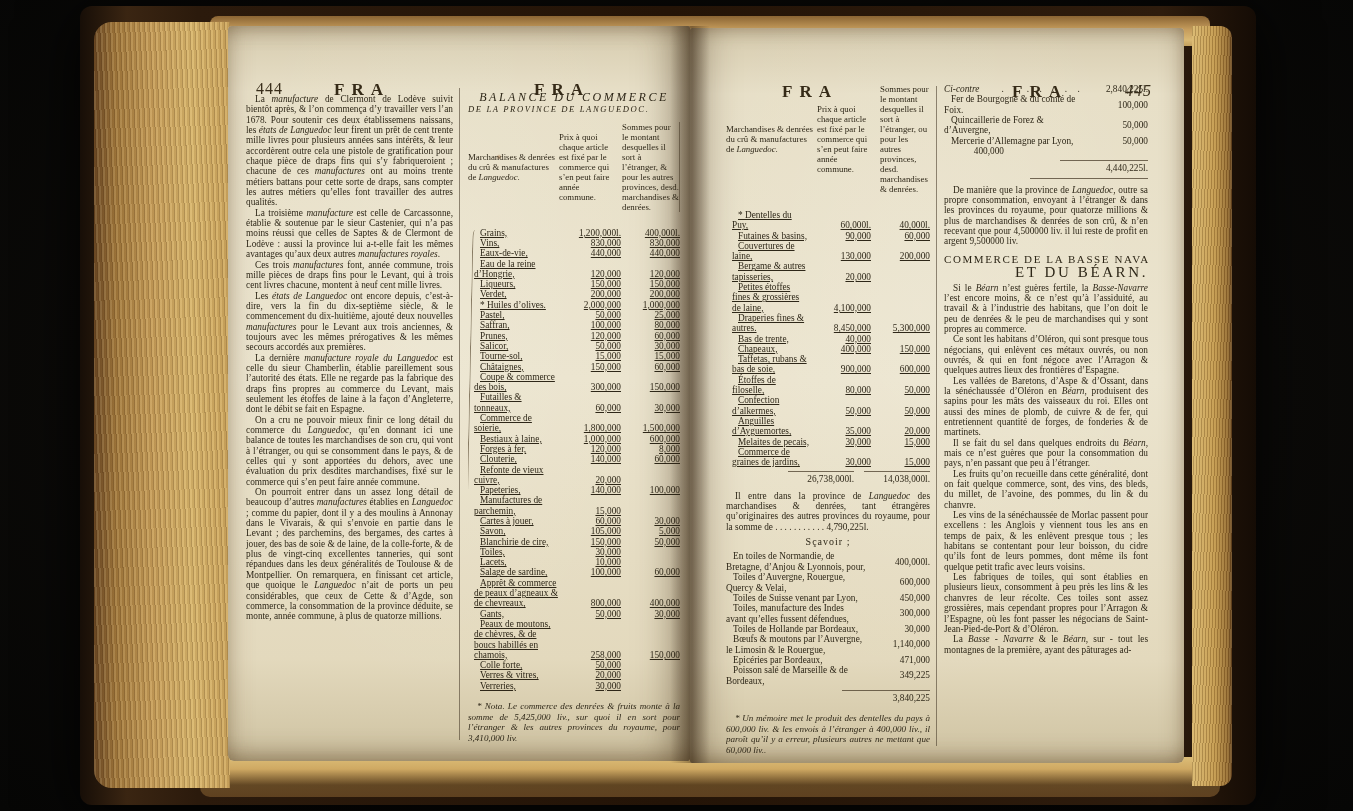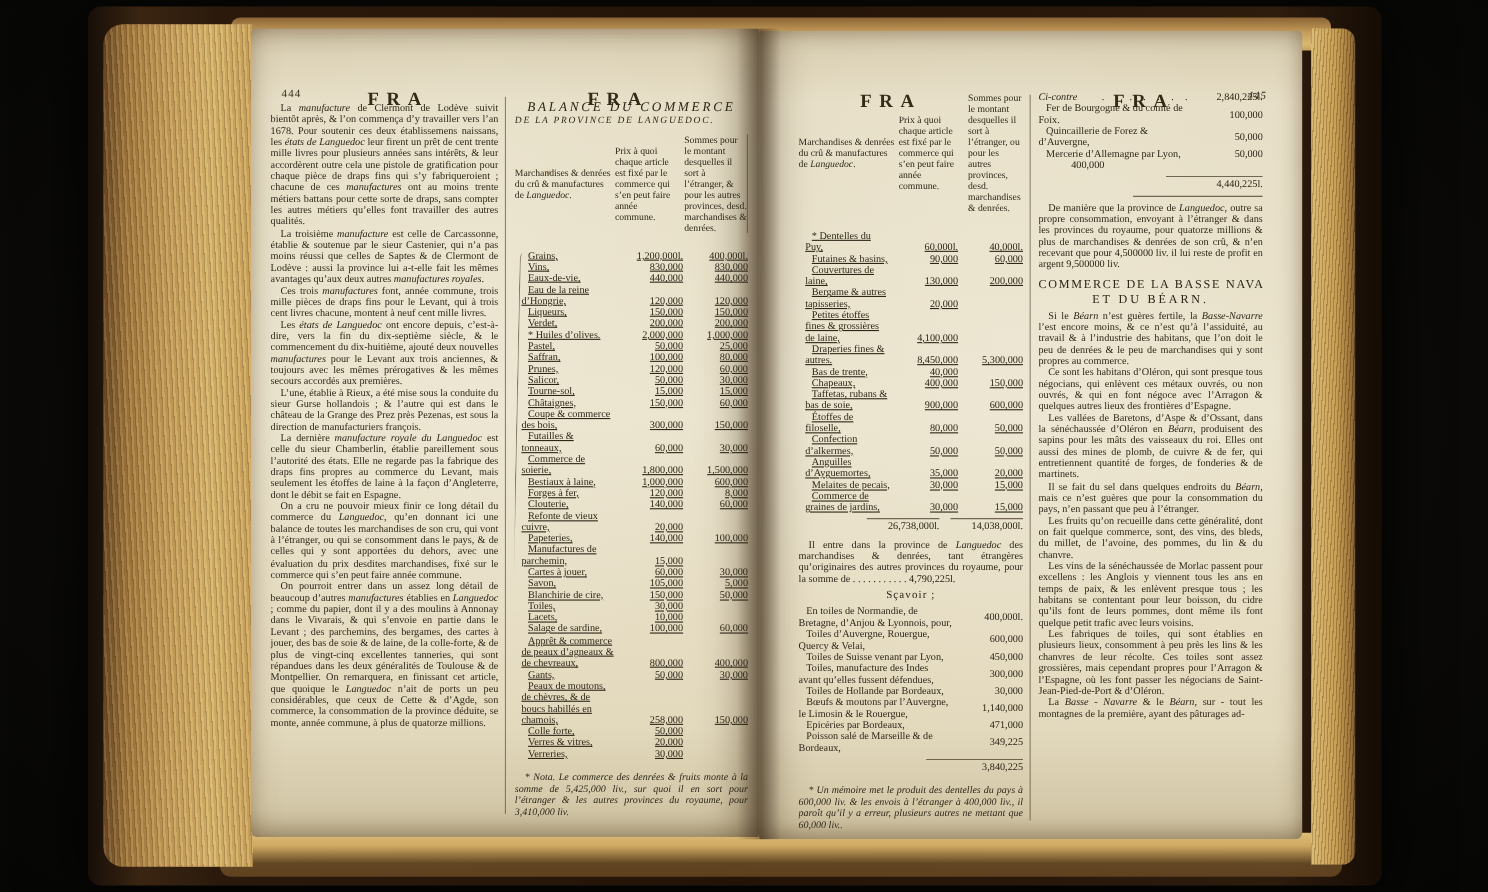--- a/index.html
+++ b/index.html
@@ -33,21 +33,21 @@
                    inset 0 -20px 24px -16px rgba(96,70,36,.5);}
   .page-right{left:690px;top:28px;width:494px;height:735px;border-radius:2px 4px 6px 2px;
         box-shadow:inset 32px 0 38px -24px rgba(66,46,22,.55),
                    inset -16px 0 22px -15px rgba(96,70,36,.42),
                    inset 0 14px 18px -13px rgba(96,70,36,.38),
                    inset 0 -18px 22px -15px rgba(96,70,36,.5);}
   .gutter{position:absolute;left:670px;top:26px;width:40px;height:737px;pointer-events:none;
         background:linear-gradient(90deg,transparent,rgba(40,24,8,.30) 42%,rgba(40,24,8,.42) 55%,transparent);}
 
   .pheader{position:absolute;top:54px;left:0;right:0;height:22px;}
-  .pagenum{position:absolute;font-size:10px;letter-spacing:1px;color:#382d1a;}
+  .pagenum{position:absolute;font-size:16px;letter-spacing:1px;color:#382d1a;}
   .rhead{position:absolute;text-align:center;font-size:17px;font-weight:bold;letter-spacing:7px;color:#352a17;}
 
   .vrule{position:absolute;width:1px;background:rgba(62,50,32,.55);}
 
   .col{position:absolute;font-size:9.3px;line-height:10.35px;text-align:justify;overflow:hidden;}
   .para{margin:0;text-indent:9px;}
   .stain{position:absolute;border-radius:50%;pointer-events:none;}
 
   
   .balance-t1{font-style:italic;text-align:center;font-size:12px;letter-spacing:2.5px;white-space:nowrap;text-indent:0;}
@@ -68,21 +68,21 @@
   .savoir{ text-align:center;margin:5px 0 4px;font-size:10px;letter-spacing:1px;text-indent:0;}
   .sitem{display:flex;align-items:center;}
   .sitem .lab{flex:1;text-indent:7px;padding-right:4px;text-align:left;}
   .sitem .amt{width:60px;text-align:right;}
   .subtotal{width:88px;margin-left:auto;text-align:right;border-top:1px solid rgba(62,50,32,.7);padding-top:2px;margin-top:4px;}
   .hr{width:58%;margin-left:auto;border-top:1px solid rgba(62,50,32,.7);margin-top:4px;}
   .cicontre{display:flex;align-items:baseline;}
   .cicontre .dots{flex:1;text-align:center;letter-spacing:4px;overflow:hidden;white-space:nowrap;}
   .cicontre .amt{text-align:right;}
   .section-h1{font-size:11px;letter-spacing:1.6px;margin-top:7px;white-space:nowrap;text-indent:0;text-align:left;}
-  .section-h2{text-align:center;font-size:11px;letter-spacing:2.6px;margin:3px 0 5px;text-indent:0;} .mt6{margin-top:6px;}
+  .section-h2{text-align:right;font-size:15px;letter-spacing:2.6px;margin:3px 0 5px;text-indent:0;} .mt6{margin-top:6px;}
 </style>
 </head>
 <body>
 
 <div class="scene">
   <div class="book">
     <div class="edge edge-top"></div>
     <div class="edge edge-bottom"></div>
     <div class="edge edge-left"></div>
     <div class="edge edge-right"></div>
@@ -97,21 +97,20 @@
     <div class="vrule" style="left:231px;top:62px;height:652px;"></div>
     <div class="stain" style="left:268px;top:128px;width:6px;height:6px;background:radial-gradient(circle,rgba(160,85,30,.5),transparent 70%);"></div>
 
     <div class="col" style="left:18px;top:68px;width:207px;height:660px;">
       <div>
 
       <p class="para">La <i>manufacture</i> de Clermont de Lodève suivit bientôt après, &amp; l’on commença d’y travailler vers l’an 1678. Pour soutenir ces deux établissemens naissans, les <i>états de Languedoc</i> leur firent un prêt de cent trente mille livres pour plusieurs années sans intérêts, &amp; leur accordèrent outre cela une pistole de gratification pour chaque pièce de draps fins qui s’y fabriqueroient ; chacune de ces <i>manufactures</i> ont au moins trente métiers battans pour cette sorte de draps, sans compter les autres métiers qu’elles font travailler des autres qualités.</p>
           <p class="para">La troisième <i>manufacture</i> est celle de Carcassonne, établie &amp; soutenue par le sieur Castenier, qui n’a pas moins réussi que celles de Saptes &amp; de Clermont de Lodève : aussi la province lui a-t-elle fait les mêmes avantages qu’aux deux autres <i>manufactures royales</i>.</p>
           <p class="para">Ces trois <i>manufactures</i> font, année commune, trois mille pièces de draps fins pour le Levant, qui à trois cent livres chacune, montent à neuf cent mille livres.</p>
           <p class="para">Les <i>états de Languedoc</i> ont encore depuis, c’est-à-dire, vers la fin du dix-septième siècle, &amp; le commencement du dix-huitième, ajouté deux nouvelles <i>manufactures</i> pour le Levant aux trois anciennes, &amp; toujours avec les mêmes prérogatives &amp; les mêmes secours accordés aux premières.</p>
-          <p class="para">L’une, établie à Rieux, a été mise sous la conduite du sieur Gurse hollandois ; &amp; l’autre qui est dans le château de la Grange des Prez près Pezenas, est sous la direction de manufacturiers françois.</p>
           <p class="para">La dernière <i>manufacture royale du Languedoc</i> est celle du sieur Chamberlin, établie pareillement sous l’autorité des états. Elle ne regarde pas la fabrique des draps fins propres au commerce du Levant, mais seulement les étoffes de laine à la façon d’Angleterre, dont le débit se fait en Espagne.</p>
           <p class="para">On a cru ne pouvoir mieux finir ce long détail du commerce du <i>Languedoc</i>, qu’en donnant ici une balance de toutes les marchandises de son cru, qui vont à l’étranger, ou qui se consomment dans le pays, &amp; de celles qui y sont apportées du dehors, avec une évaluation du prix desdites marchandises, fixé sur le commerce qui s’en peut faire année commune.</p>
           <p class="para">On pourroit entrer dans un assez long détail de beaucoup d’autres <i>manufactures</i> établies en <i>Languedoc</i> ; comme du papier, dont il y a des moulins à Annonay dans le Vivarais, &amp; qui s’envoie en partie dans le Levant ; des parchemins, des bergames, des cartes à jouer, des bas de soie &amp; de laine, de la colle-forte, &amp; de plus de vingt-cinq excellentes tanneries, qui sont répandues dans les deux généralités de Toulouse &amp; de Montpellier. On remarquera, en finissant cet article, que quoique le <i>Languedoc</i> n’ait de ports un peu considérables, que ceux de Cette &amp; d’Agde, son commerce, la consommation de la province déduite, se monte, année commune, à plus de quatorze millions.</p>
         </div>
     </div>
 
     <div class="col" style="left:240px;top:66px;width:212px;height:672px;">
       <div class="balance-t1">BALANCE DU COMMERCE</div>
       <div class="balance-t2">DE LA PROVINCE DE LANGUEDOC.</div>
       <div class="thead">

